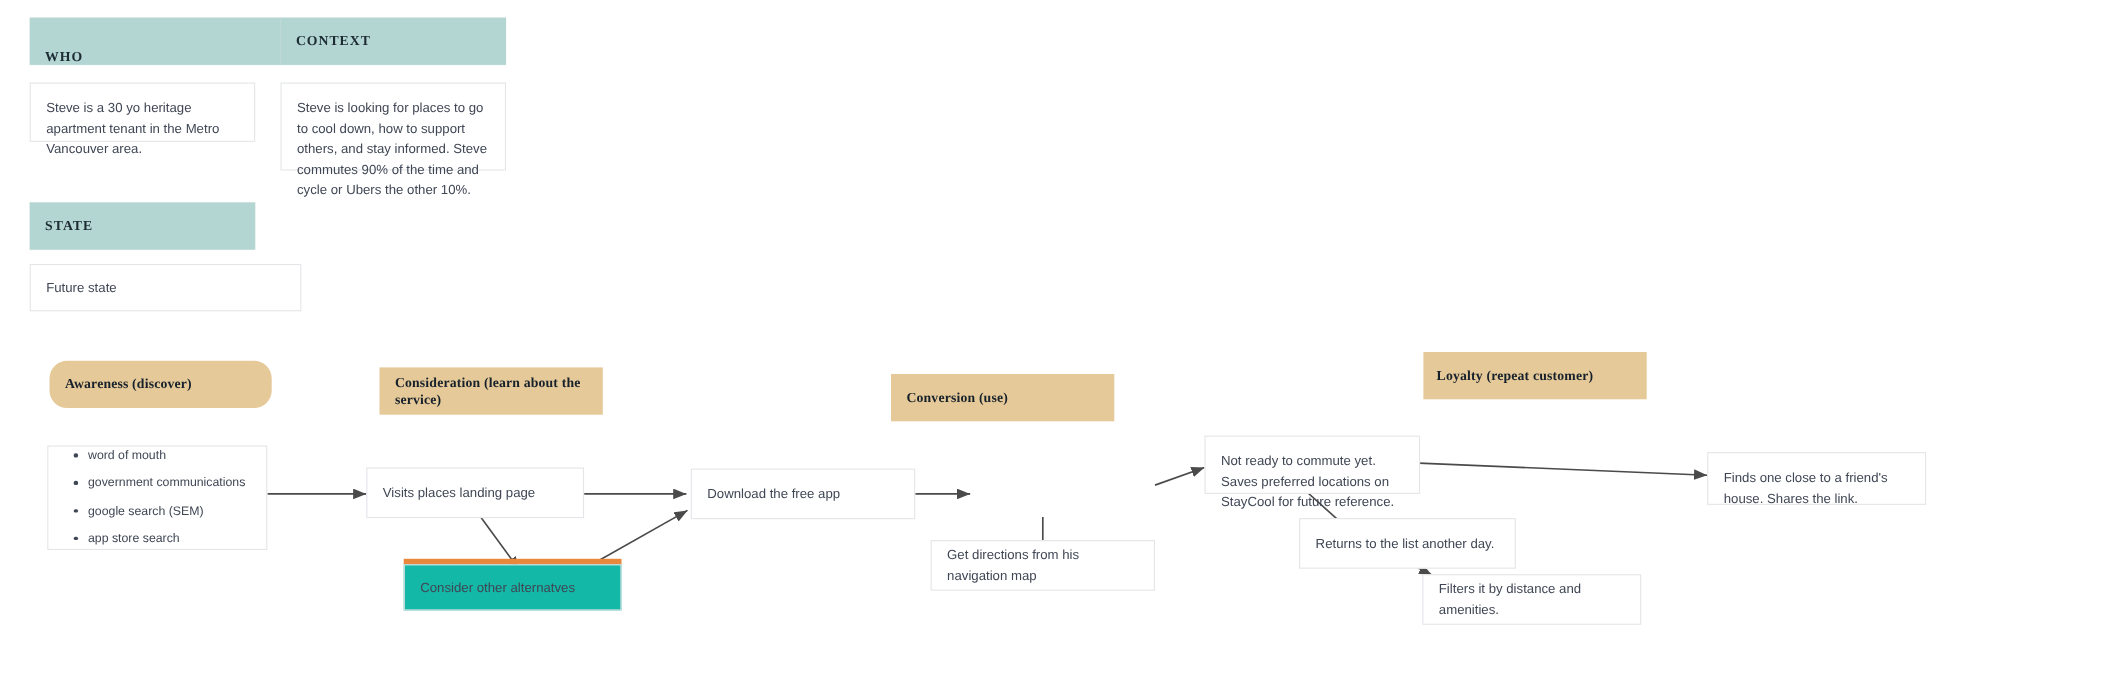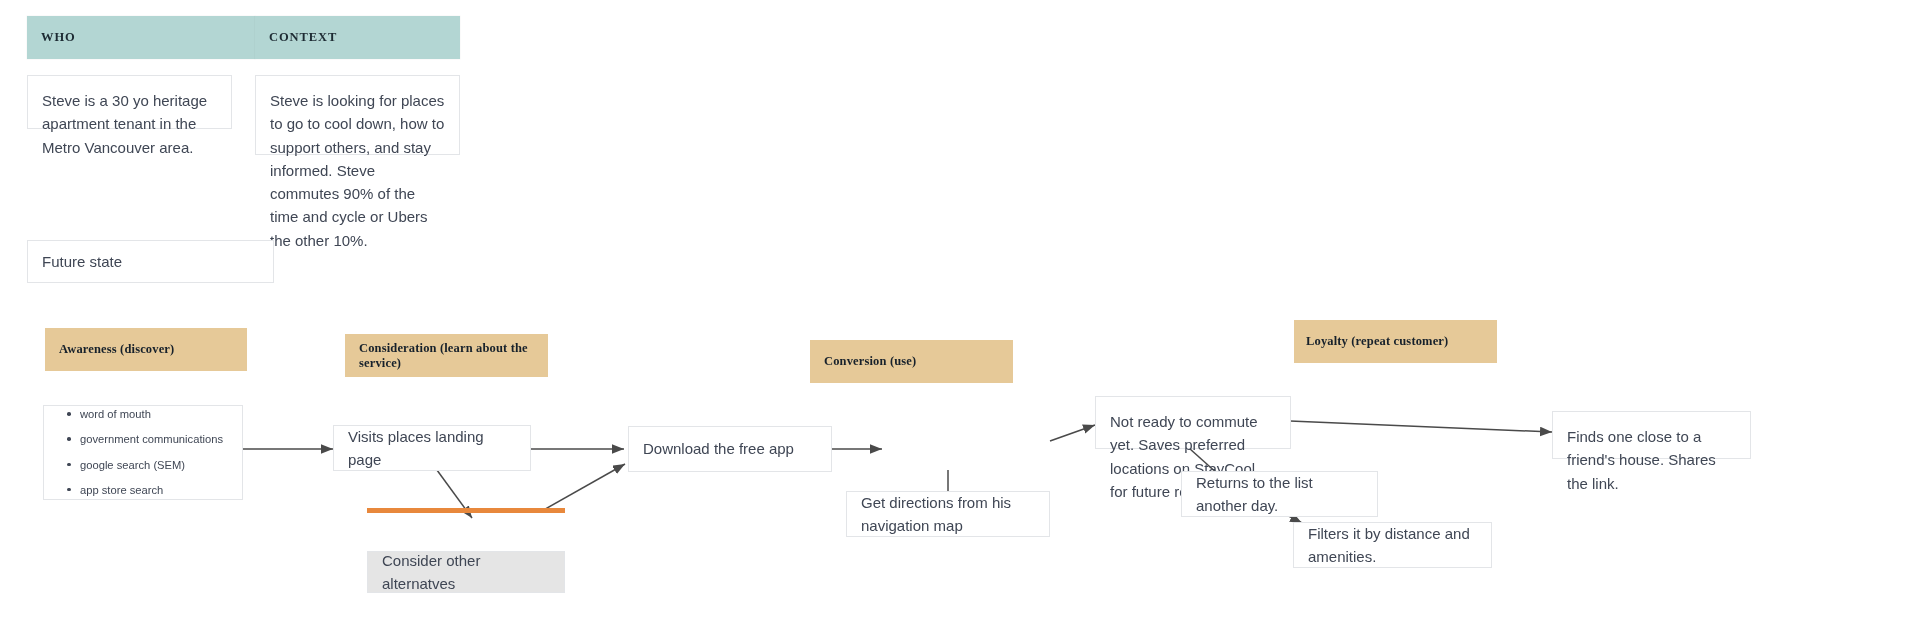--- a/index.html
+++ b/index.html
@@ -67,34 +67,33 @@
     display: flex;
     align-items: center;
     padding: 0 14px;
     box-sizing: border-box;
   }
   .card.top {
     align-items: flex-start;
     padding-top: 13px;
   }
   .card-text {
-    font-size: 15px;
+    font-size: 12px;
     line-height: 1.55;
     color: #3f4654;
   }
 
   
   .card-accent {
-    background: #e5e5e5;
+    background: #14b8a6;
     border: 1px solid #e3e5e8;
     box-sizing: border-box;
     display: flex;
     align-items: center;
     padding: 0 14px;
-    margin-top: 38px;
   }
   .accent-bar {
     position: absolute;
     background: #e8883c;
     height: 5px;
     left: 0;
     top: 0;
   }
 
   
@@ -160,39 +159,42 @@
       <path d="M1050,441 L1095,425"></path>
 
       <path d="M1180,440 L1228,483"></path>
 
       <path d="M1258,500 L1302,523"></path>
 
       <path d="M1290,421 L1552,432"></path>
     </g>
   </svg>
 
-  <div class="node chip-teal" style="left:27px; top:16px; width:228px; height:43px;">
+  <div class="node chip-teal" style="left:27px; top:16px; width:228px; height:43px;align-items:flex-end;">
     <span class="chip-label">WHO</span>
   </div>
   <div class="node card top" style="left:27px; top:75px; width:205px; height:54px;">
     <span class="card-text">Steve is a 30 yo heritage apartment tenant in the Metro Vancouver area.</span>
   </div>
 
   <div class="node chip-teal" style="left:255px; top:16px; width:205px; height:43px;">
     <span class="chip-label">CONTEXT</span>
   </div>
   <div class="node card top" style="left:255px; top:75px; width:205px; height:80px;">
     <span class="card-text">Steve is looking for places to go to cool down, how to support others, and stay informed. Steve commutes 90% of the time and cycle or Ubers the other 10%.</span>
   </div>
 
+  <div class="node chip-teal" style="left:27px; top:184px; width:205px; height:43px;">
+    <span class="chip-label">STATE</span>
+  </div>
   <div class="node card" style="left:27px; top:240px; width:247px; height:43px;">
     <span class="card-text">Future state</span>
   </div>
 
-  <div class="node chip-tan" style="left:45px; top:328px; width:202px; height:43px;">
+  <div class="node chip-tan" style="left:45px; top:328px; width:202px; height:43px;border-radius:16px;">
     <span class="chip-label">Awareness (discover)</span>
   </div>
 
   <div class="node chip-tan" style="left:345px; top:334px; width:203px; height:43px;">
     <span class="chip-label">Consideration (learn about the service)</span>
   </div>
 
   <div class="node chip-tan" style="left:810px; top:340px; width:203px; height:43px;">
     <span class="chip-label">Conversion (use)</span>
   </div>

